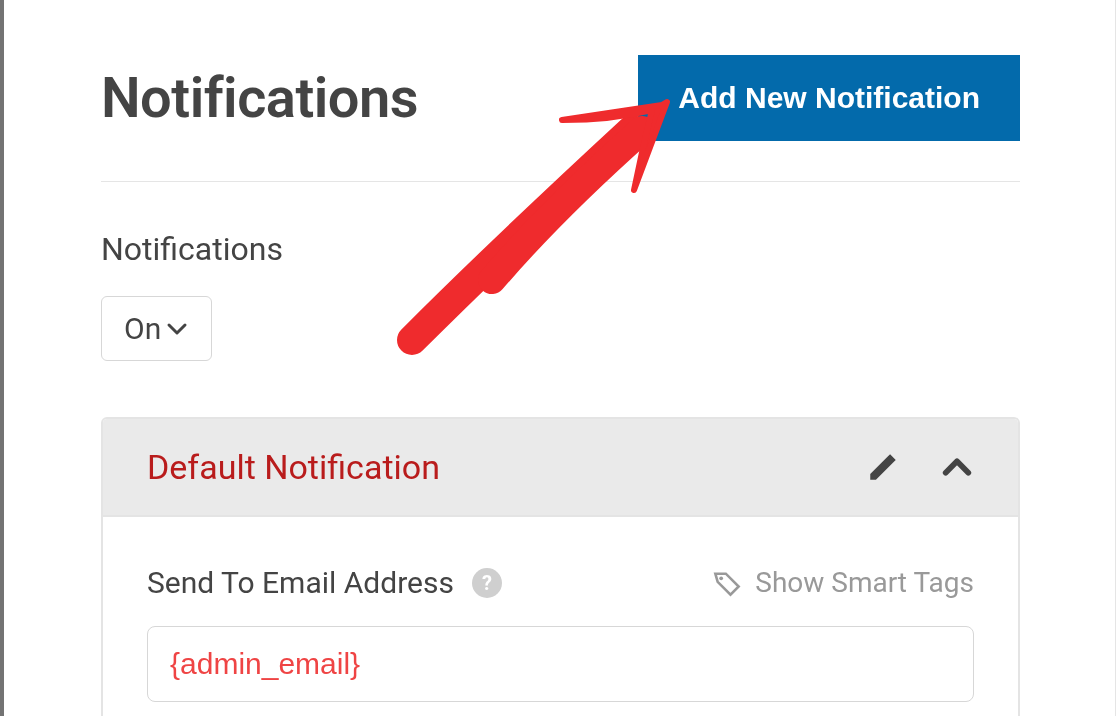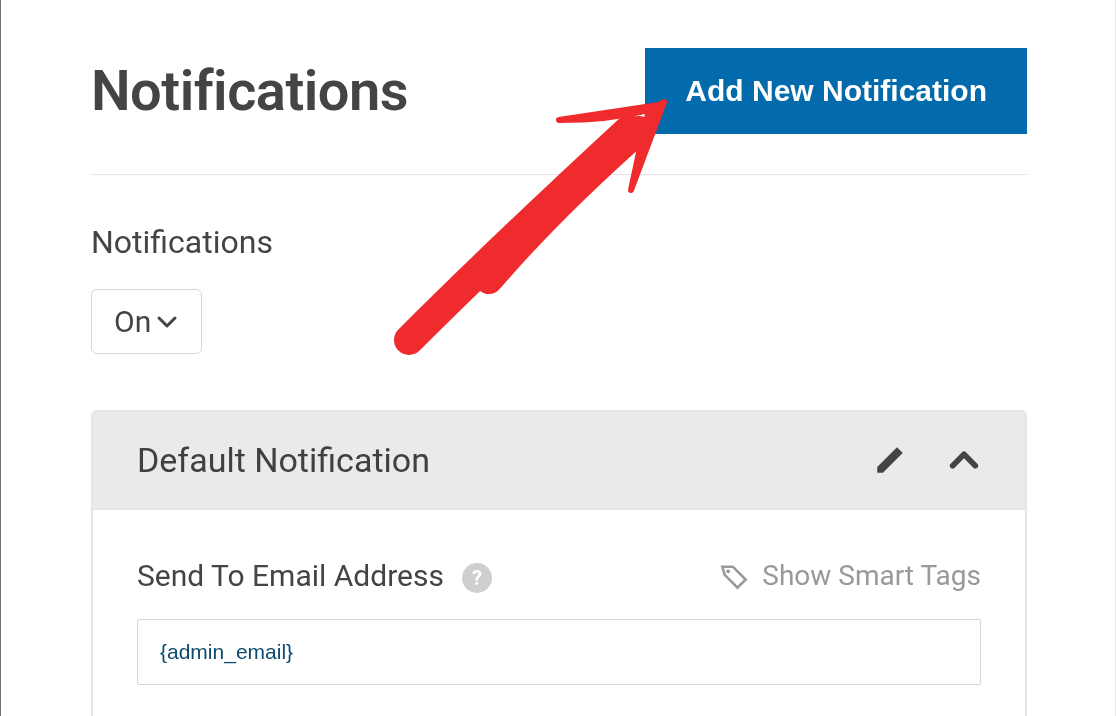--- a/index.html
+++ b/index.html
@@ -6,24 +6,24 @@
   body {
     font-family: -apple-system, BlinkMacSystemFont, "Segoe UI", Roboto, Helvetica, Arial, sans-serif;
     background: #ffffff;
     color: #444;
     width: 1116px;
     height: 716px;
     position: relative;
     overflow: hidden;
   }
   .panel {
-    border-left: 1px solid #737373;
+    border-left: 4px solid #737373;
     border-right: 1px solid #e5e5e5;
     height: 100%;
-    padding: 8px;
+    padding: 15px;
     position: relative;
   }
 
   .header-row {
     display: flex;
     align-items: center;
     justify-content: space-between;
     padding: 40px 80px 40px 82px;
   }
   .page-title {
@@ -77,37 +77,37 @@
   .card-header {
     background: #eaeaea;
     display: flex;
     align-items: center;
     justify-content: space-between;
     padding: 28px 44px 28px 44px;
     border-bottom: 2px solid #e4e4e4;
   }
   .card-title {
     font-size: 34px;
-    color: #404040;
+    color: #b91c1c;
     font-weight: 400;
   }
   .card-actions { display: flex; align-items: center; gap: 40px; }
   .card-actions svg { width: 34px; height: 34px; color: #444; cursor: pointer; }
 
   .card-body {
     background: #fff;
     padding: 48px 44px 40px 44px;
   }
   .field-row {
     display: flex;
     align-items: center;
     justify-content: space-between;
     margin-bottom: 26px;
   }
-  .field-label-group { display: flex; align-items: flex-end; gap: 18px; }
+  .field-label-group { display: flex; align-items: center; gap: 18px; }
   .field-label {
     font-size: 30px;
     color: #444;
   }
   .help-icon {
     width: 30px; height: 30px;
     border-radius: 50%;
     background: #cfcfcf;
     color: #fff;
     display: inline-flex;
@@ -121,25 +121,25 @@
     align-items: center;
     gap: 14px;
     color: #999;
     font-size: 28px;
     cursor: pointer;
   }
   .smart-tags svg { width: 28px; height: 28px; }
 
   .text-input {
     width: 100%;
-    font-size: 21px;
+    font-size: 30px;
     padding: 20px 22px;
     border: 1px solid #d7d7d7;
-    border-radius: 2px;
-    color: #0c4a6e;
+    border-radius: 8px;
+    color: #ef4444;
     outline: none;
   }
 
   
   .arrow-annot {
     position: absolute;
     left: 378px;
     top: 80px;
     width: 320px;
     height: 280px;

